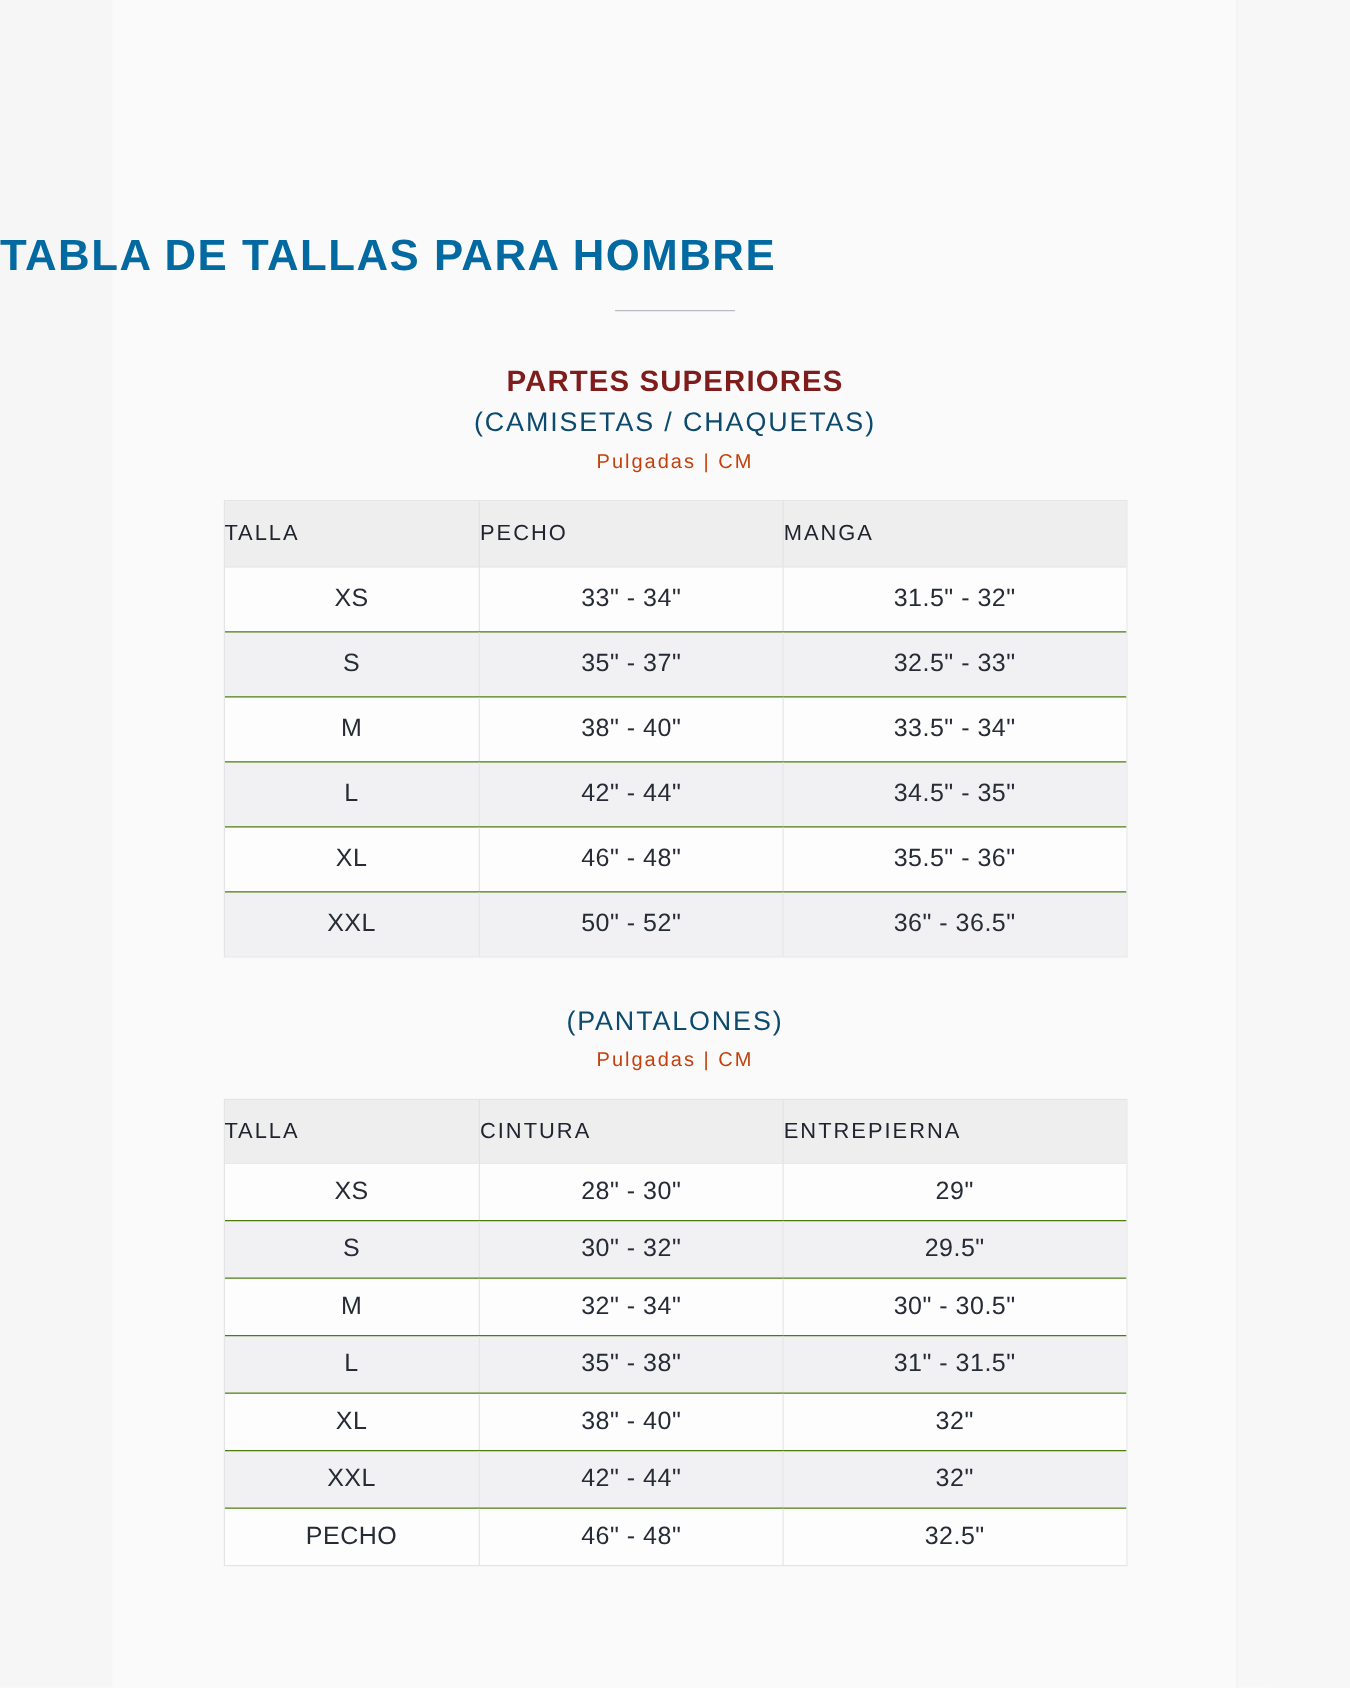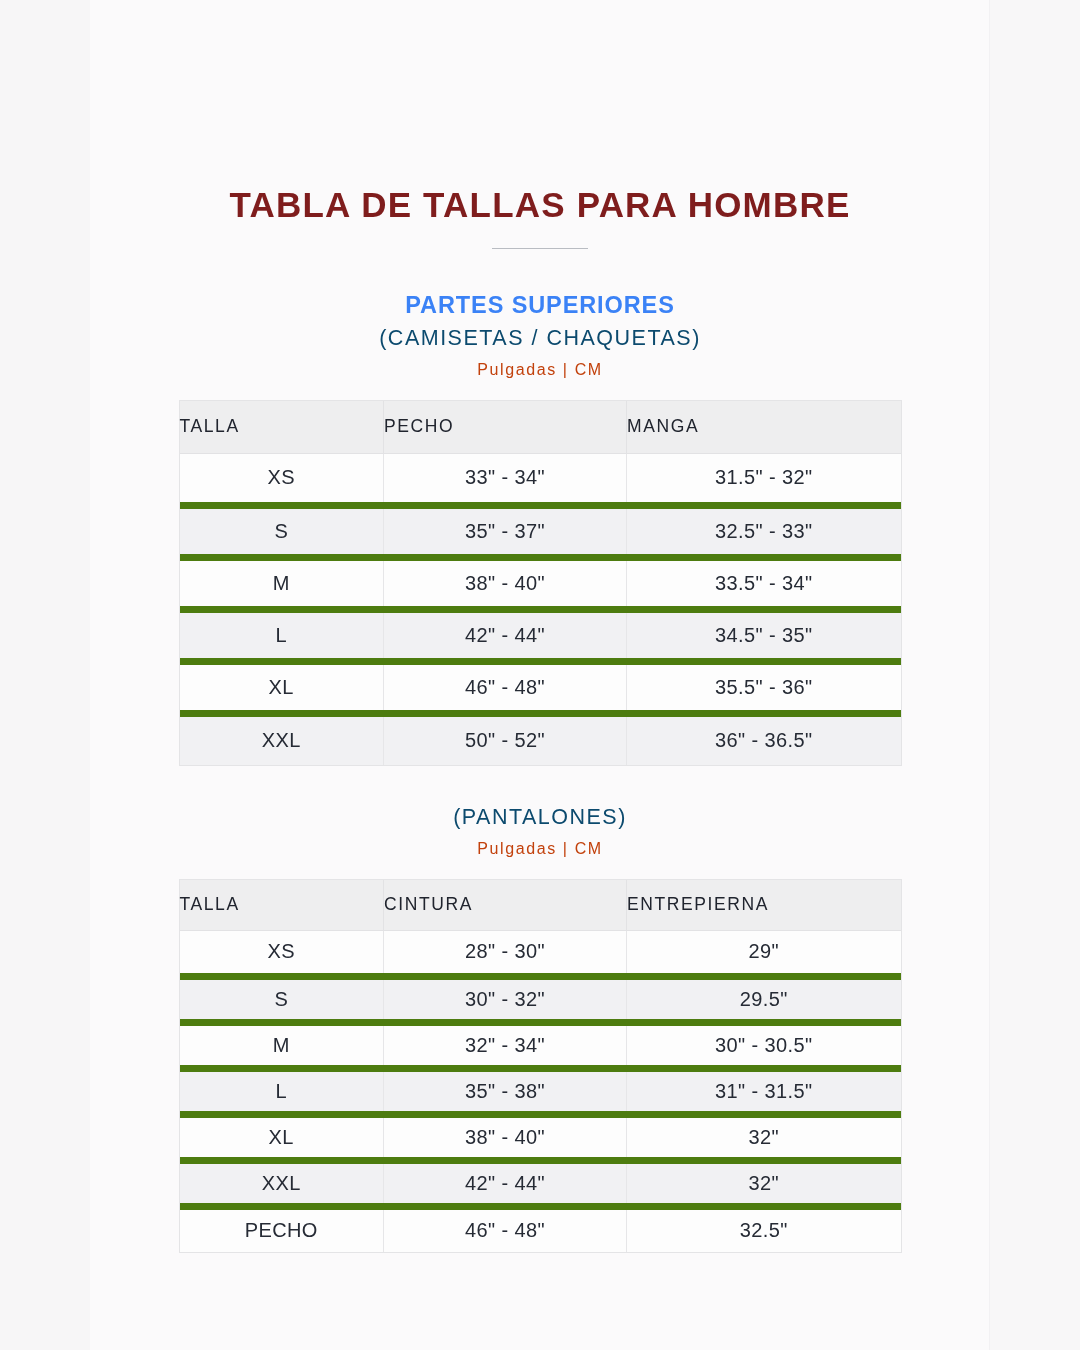--- a/index.html
+++ b/index.html
@@ -39,44 +39,44 @@
   .page {
     position: relative;
     z-index: 2;
     width: 1080px;
     height: 1350px;
     padding-top: 183px;
   }
 
   
   .title {
-    text-align: center;
+    text-align: left;
     font-size: 35px;
     font-weight: bold;
     letter-spacing: 1.2px;
-    color: #7f1d1d;
+    color: #0369a1;
     line-height: 44px;
   }
 
   .title-rule {
     width: 96px;
     height: 1px;
     background: #b9bcc2;
     margin: 21px auto 0;
   }
 
   
   .section-head {
     text-align: center;
   }
   .section-head .sec-title {
     font-size: 23.5px;
     font-weight: bold;
     letter-spacing: 0.9px;
-    color: #3b82f6;
+    color: #7f1d1d;
     line-height: 30px;
   }
   .section-head .sec-sub {
     font-size: 21.5px;
     font-weight: normal;
     letter-spacing: 1.5px;
     color: #0c4a6e;
     line-height: 30px;
     margin-top: 3px;
   }
@@ -119,21 +119,21 @@
   }
   thead th:last-child { border-right: none; }
 
   tbody td {
     font-size: 20px;
     font-weight: normal;
     letter-spacing: 0.4px;
     color: #262b35;
     text-align: center;
     border-right: 1px solid #e6e6e8;
-    border-bottom: 7px solid #4d7c0f;
+    border-bottom: 1px solid #4d7c0f;
   }
   tbody td:last-child { border-right: none; }
   tbody tr:last-child td { border-bottom: none; }
 
   tbody tr:nth-child(odd)  td { background: #fdfdfd; }
   tbody tr:nth-child(even) td { background: #f1f1f3; }
 
   
   .t-tops thead th { height: 52px; }
   .t-tops tbody td { height: 52px; }

